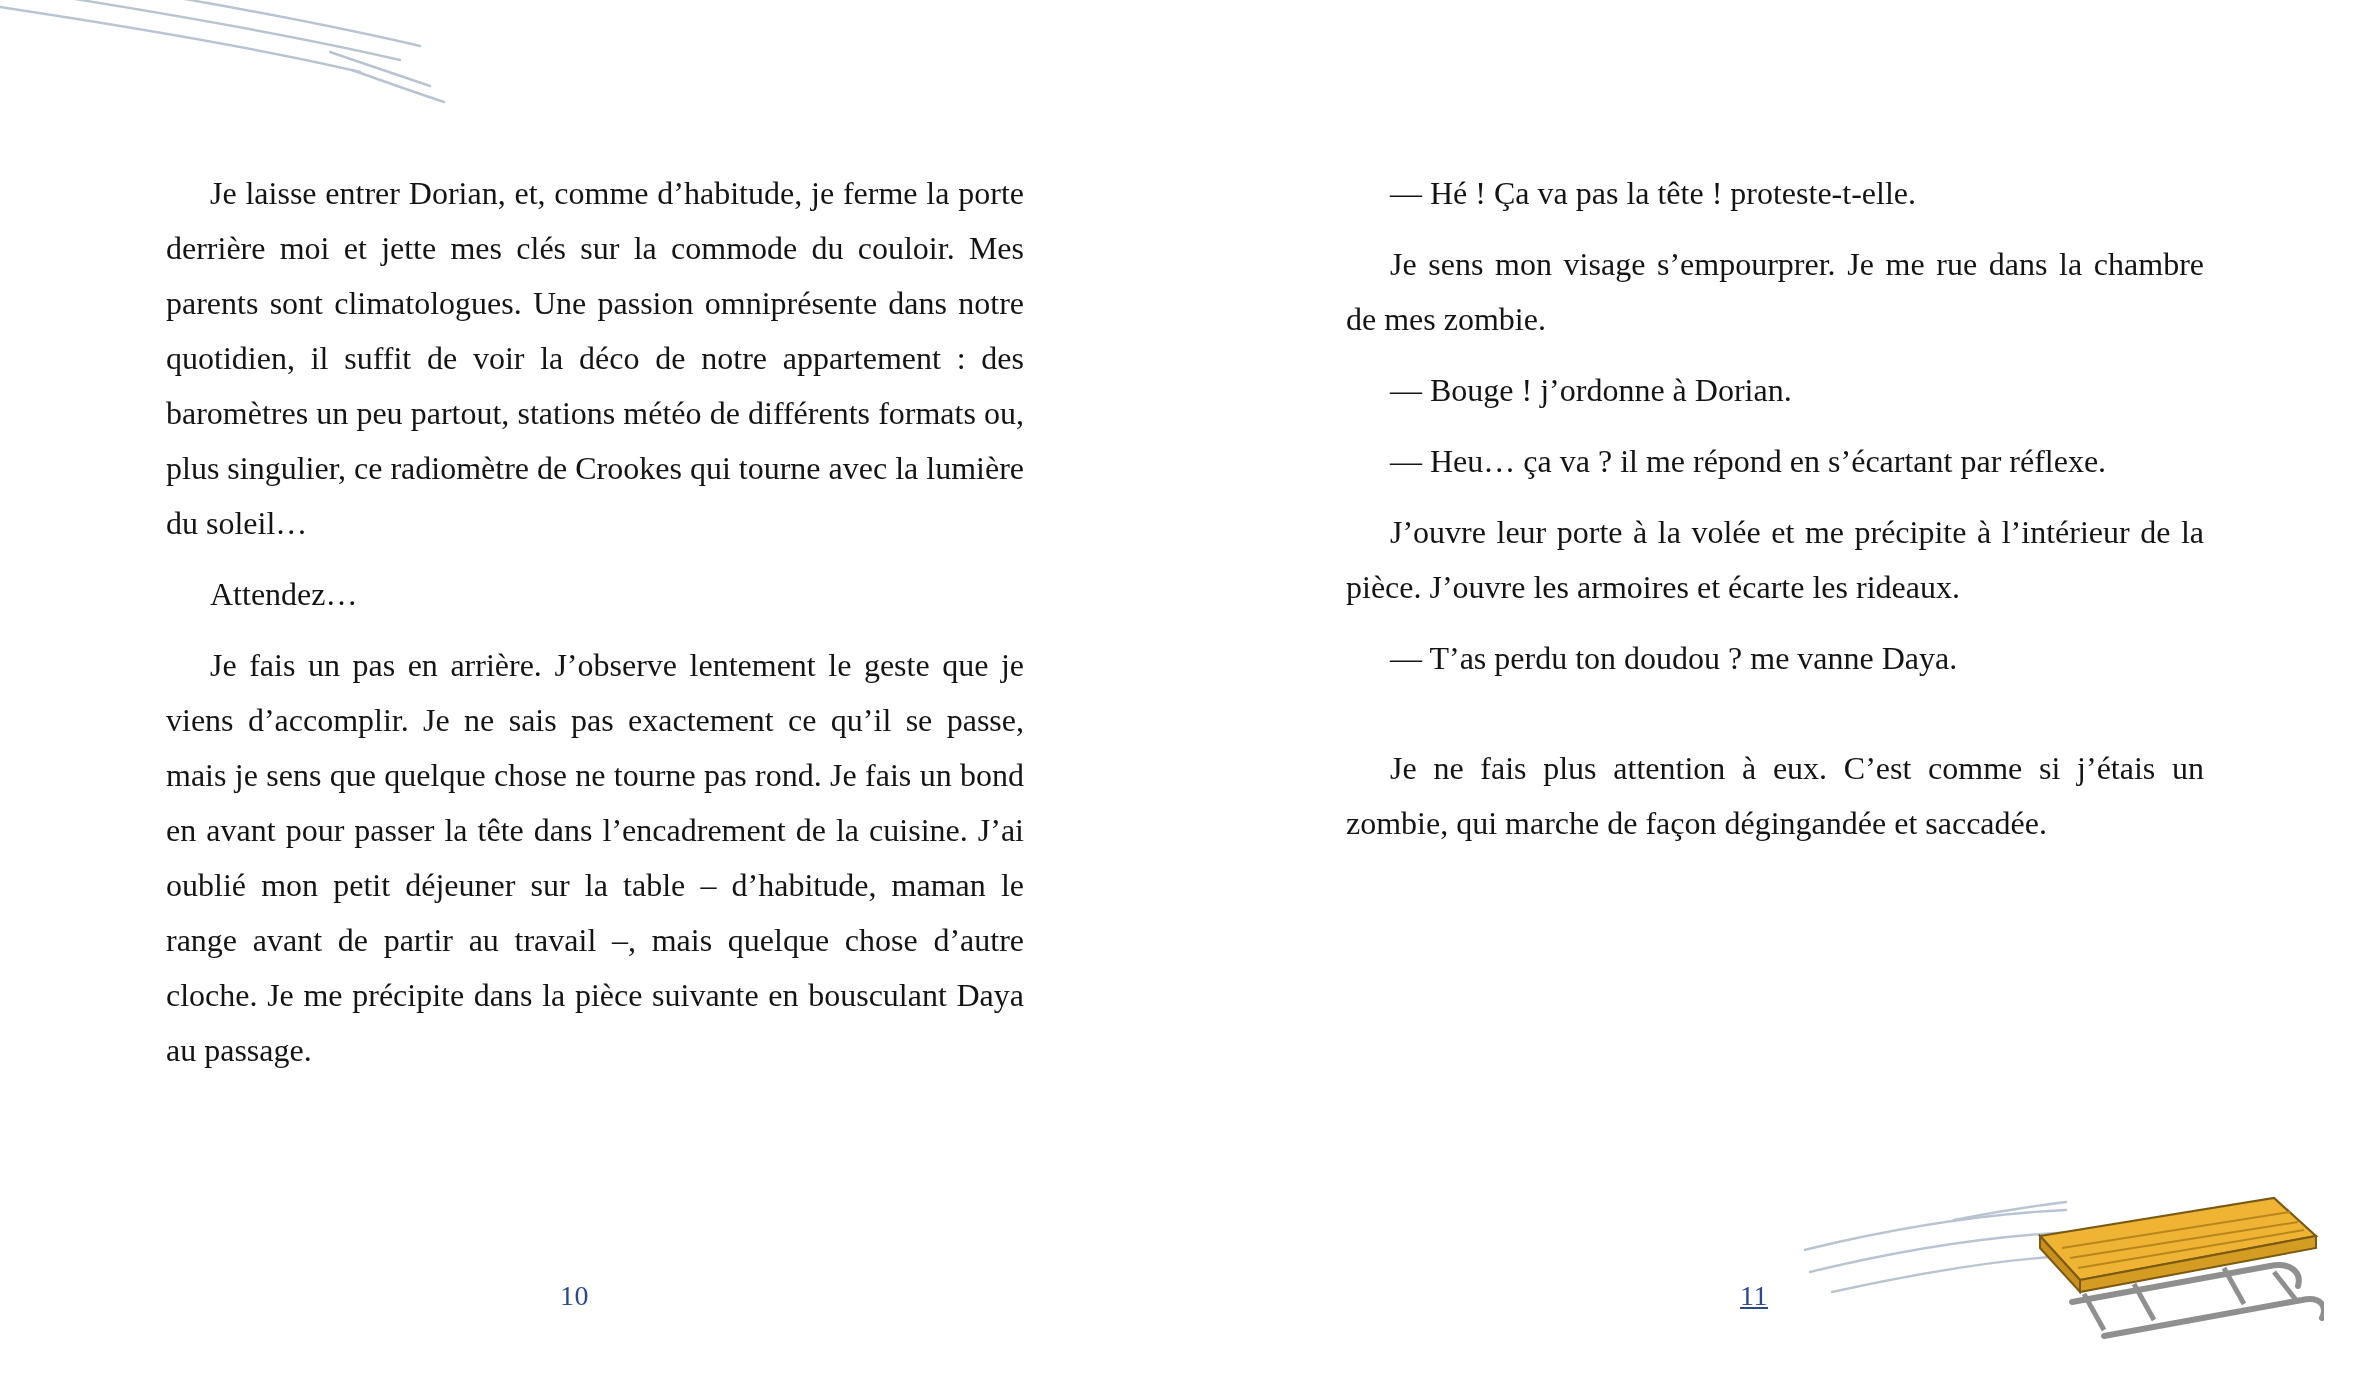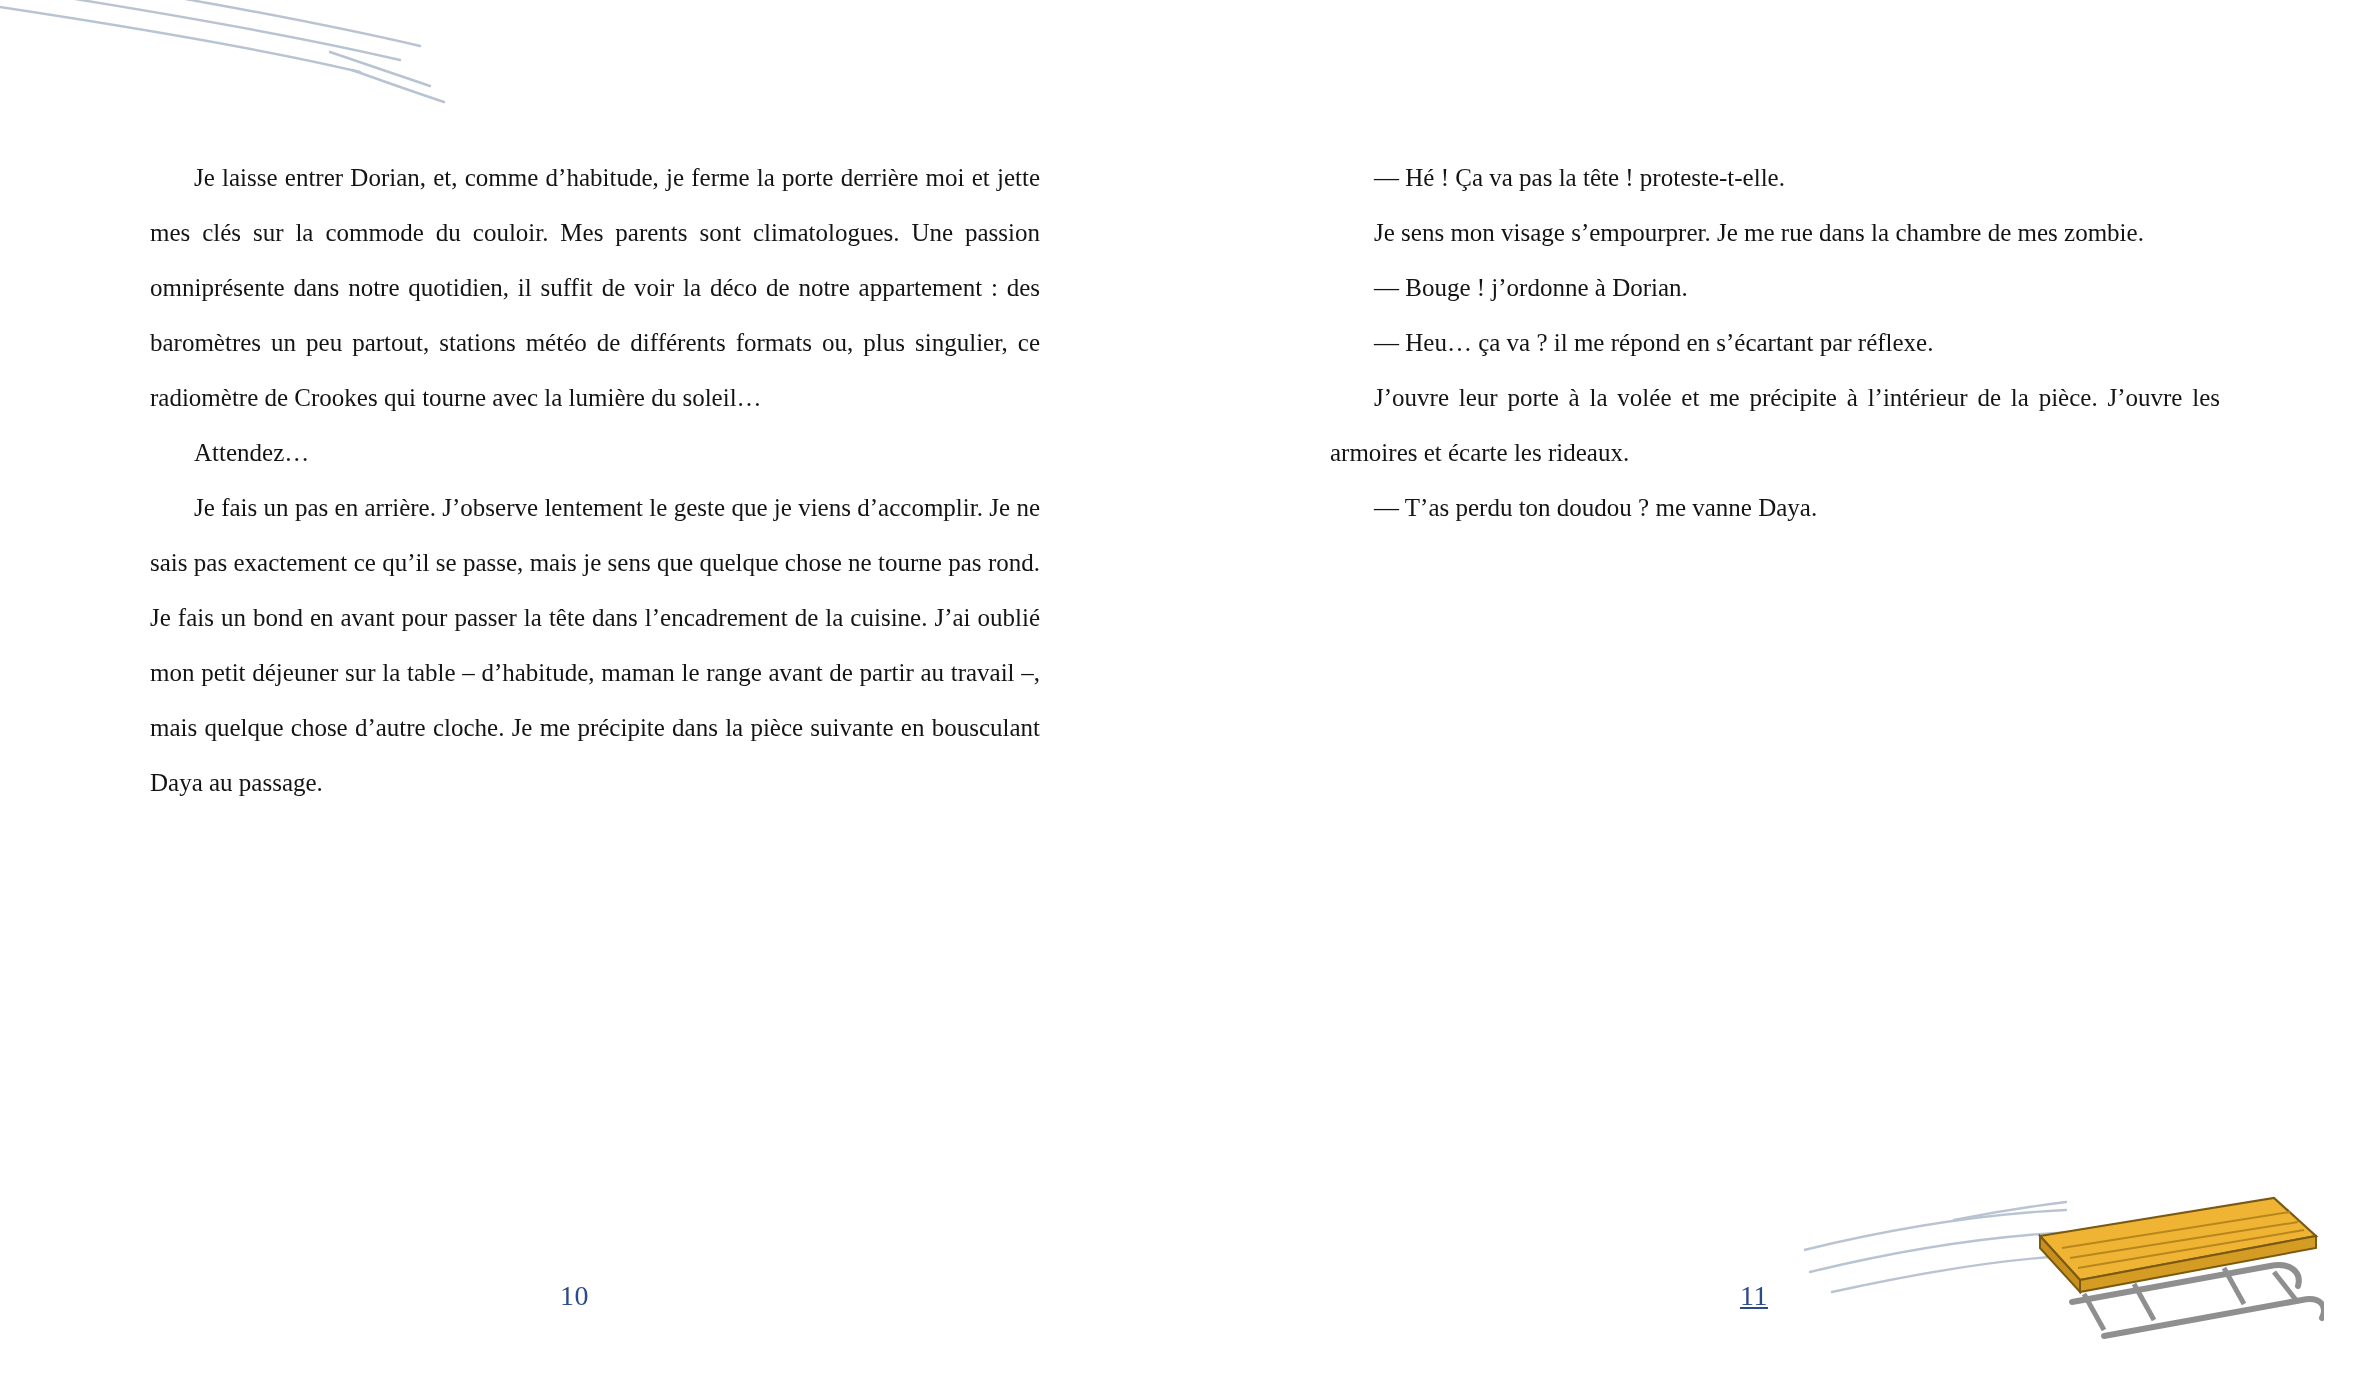--- a/index.html
+++ b/index.html
@@ -44,22 +44,22 @@
   }
   .col {
     position: absolute;
     top: 0;
     width: 890px;
   }
   .col-left  { left: 150px; }
   .col-right { left: 1330px; }
 
   p.para {
-    margin: 0;
-    font-size: 25px;
+    margin: 16px;
+    font-size: 32px;
     line-height: 55px;
     text-align: justify;
     text-justify: inter-word;
     color: #141414;
     text-indent: 44px;
     hyphens: manual;
   }
   p.para.gap-before { margin-top: 55px; }
 
   
@@ -97,20 +97,21 @@
       <p class="para">Je fais un pas en arrière. J’observe lentement le geste que je viens d’accomplir. Je ne sais pas exactement ce qu’il se passe, mais je sens que quelque chose ne tourne pas rond. Je fais un bond en avant pour passer la tête dans l’encadrement de la cuisine. J’ai oublié mon petit déjeuner sur la table – d’habitude, maman le range avant de partir au travail –, mais quelque chose d’autre cloche. Je me précipite dans la pièce suivante en bousculant Daya au passage.</p>
     </div>
 
     <div class="col col-right">
       <p class="para">— Hé ! Ça va pas la tête ! proteste-t-elle.</p>
       <p class="para">Je sens mon visage s’empourprer. Je me rue dans la chambre de mes zombie.</p>
       <p class="para">— Bouge ! j’ordonne à Dorian.</p>
       <p class="para">— Heu… ça va ? il me répond en s’écartant par réflexe.</p>
       <p class="para">J’ouvre leur porte à la volée et me précipite à l’intérieur de la pièce. J’ouvre les armoires et écarte les rideaux.</p>
       <p class="para">— T’as perdu ton doudou ? me vanne Daya.</p>
+      <p class="para gap-before">Je ne fais plus attention à eux. C’est comme si j’étais un zombie, qui marche de façon dégingandée et saccadée.</p>
     </div>
 
   </div>
 
   <svg class="sled-art" viewBox="0 0 520 260">
     <g fill="none" stroke="#b9c4d2" stroke-width="2.4" stroke-linecap="round">
       <path d="M0,110 C 90,88 180,74 262,70"></path>
       <path d="M6,132 C 96,110 186,96 268,92"></path>
       <path d="M28,152 C 110,134 190,120 262,116"></path>
       <path d="M150,80 C 190,72 230,66 262,62"></path>

